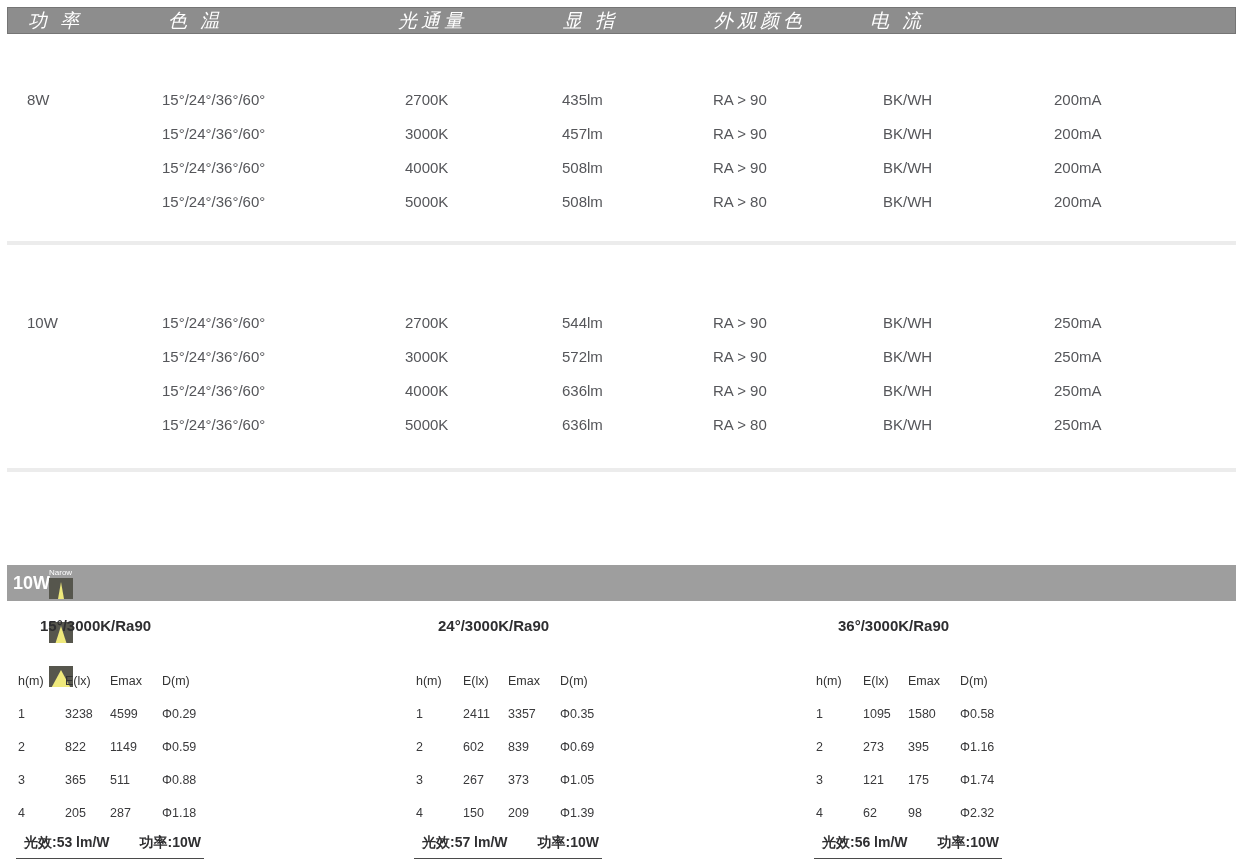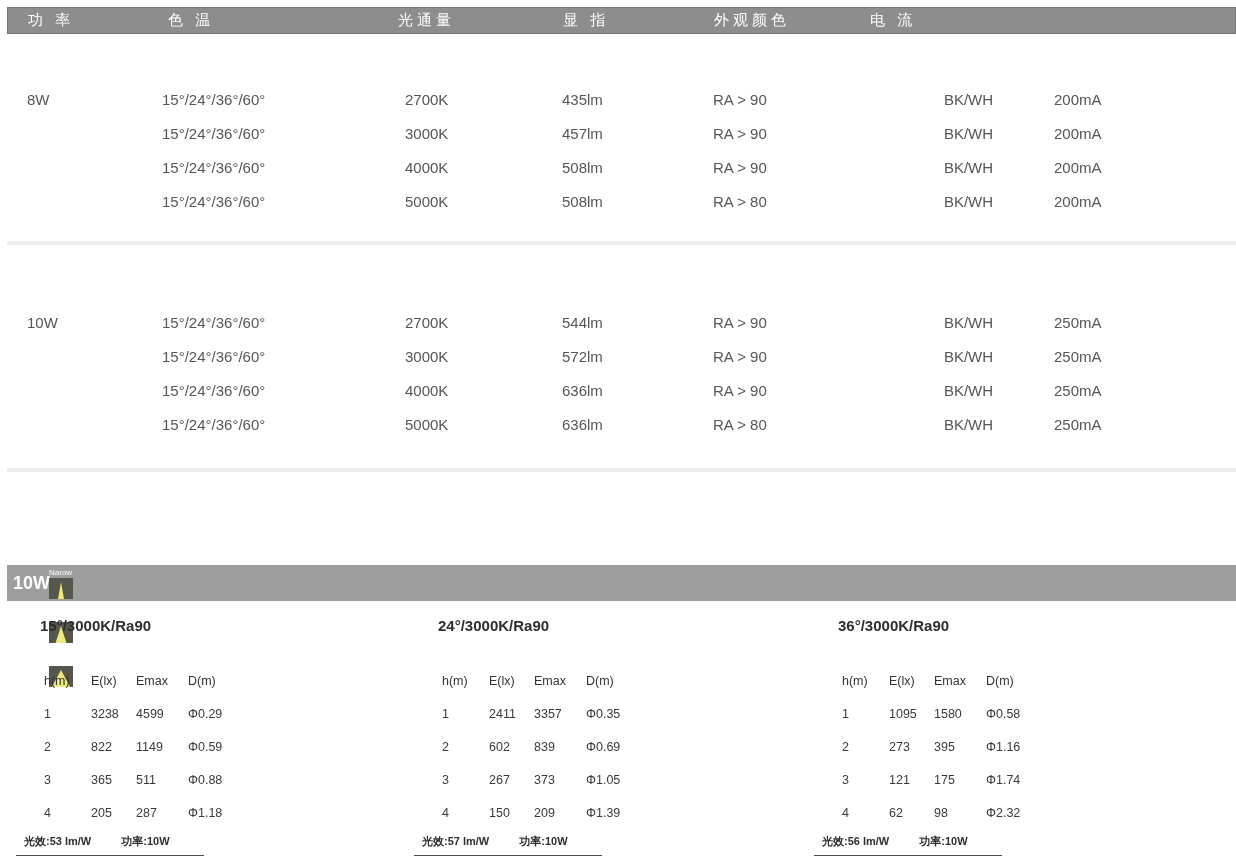--- a/index.html
+++ b/index.html
@@ -9,31 +9,31 @@
   }
   *{margin:0;padding:0;box-sizing:border-box;}
   html,body{width:1236px;height:865px;background:#fff;
     font-family:"Liberation Sans", sans-serif;color:var(--body-text);}
   .page{position:relative;width:1236px;height:865px;overflow:hidden;background:#fff;}
 
   
   .spec-grid{display:grid;grid-template-columns:155px 235px 165px 151px 156px 185px 1fr;align-items:center;}
   .spec-header{position:absolute;top:7px;left:7px;right:0;height:27px;
     background:var(--header-bar);border:1px solid #757575;color:#fff;}
-  .spec-hcell{font-size:15px;letter-spacing:4px;white-space:nowrap;}
+  .spec-hcell{font-size:19px;letter-spacing:4px;white-space:nowrap;font-style:italic;}
   .spec-hcell.c1{padding-left:20px;}
   .spec-hcell.c3{padding-left:5px;}
   .spec-group{position:absolute;left:7px;right:0;}
   .spec-group-0{top:55px;}
   .spec-group-1{top:278px;}
   .spec-row{height:34px;}
   .spec-cell{font-size:15px;white-space:nowrap;margin-top:36px;}
   .spec-cell.c1{padding-left:20px;}
   .spec-cell.c3{padding-left:8px;}
-  .spec-cell.c6{padding-left:14px;text-align:center;}
+  .spec-cell.c6{padding-left:14px;}
   .divider{position:absolute;left:7px;right:0;height:4px;background:var(--divider);}
   .divider-1{top:241px;}
   .divider-2{top:468px;}
 
   
   .section-bar{position:absolute;top:565px;left:7px;right:0;height:36px;
     background:var(--section-bar);display:flex;align-items:stretch;}
   .bar-label{color:#fff;font-size:18px;font-weight:bold;align-self:center;
     padding-left:6px;width:42px;}
   .beam-icons{display:flex;gap:12px;padding-top:2px;flex-direction:column;}
@@ -42,27 +42,27 @@
   .beam-square{width:24px;height:21px;background:var(--beam-square);
     display:flex;justify-content:center;align-items:flex-end;}
   .tri{height:17px;background:var(--beam-yellow);}
   .beam-0 .tri{width:15px;clip-path:polygon(50% 0,30% 100%,70% 100%);}
   .beam-1 .tri{width:17px;clip-path:polygon(50% 0,18% 100%,82% 100%);}
   .beam-2 .tri{width:20px;clip-path:polygon(50% 0,4% 100%,96% 100%);}
 
   .ptable{position:absolute;top:612px;width:310px;}
   .ptable-0{left:10px;} .ptable-1{left:408px;} .ptable-2{left:808px;}
   .ptitle{margin:4px 0 0 30px;font-size:15px;font-weight:bold;color:var(--heading-text);line-height:20px;}
-  .prow{display:grid;grid-template-columns:47px 45px 52px 62px;align-items:center;height:33px;padding-left:8px;margin-left:26px;}
+  .prow{display:grid;grid-template-columns:47px 45px 52px 62px;align-items:center;height:33px;padding-left:8px;}
   .phead{margin-top:28px;}
   .pcell{font-size:12.5px;color:#3a3a3c;white-space:nowrap;}
   .phead .pcell{color:#333;}
   .pfoot{display:flex;gap:30px;width:188px;margin-left:6px;padding:5px 0 6px 8px;
     border-bottom:1px solid var(--rule);}
-  .pfoot span{font-size:11px;font-weight:bold;color:#2f2f31;white-space:nowrap;}
+  .pfoot span{font-size:14px;font-weight:bold;color:#2f2f31;white-space:nowrap;}
 </style>
 </head>
 <body>
 
 <div class="page">
 
   <div class="spec-header spec-grid" id="spec-header">
       <div class="spec-hcell c1">功 率</div>
       <div class="spec-hcell c3">色 温</div>
       <div class="spec-hcell c4">光通量</div>

